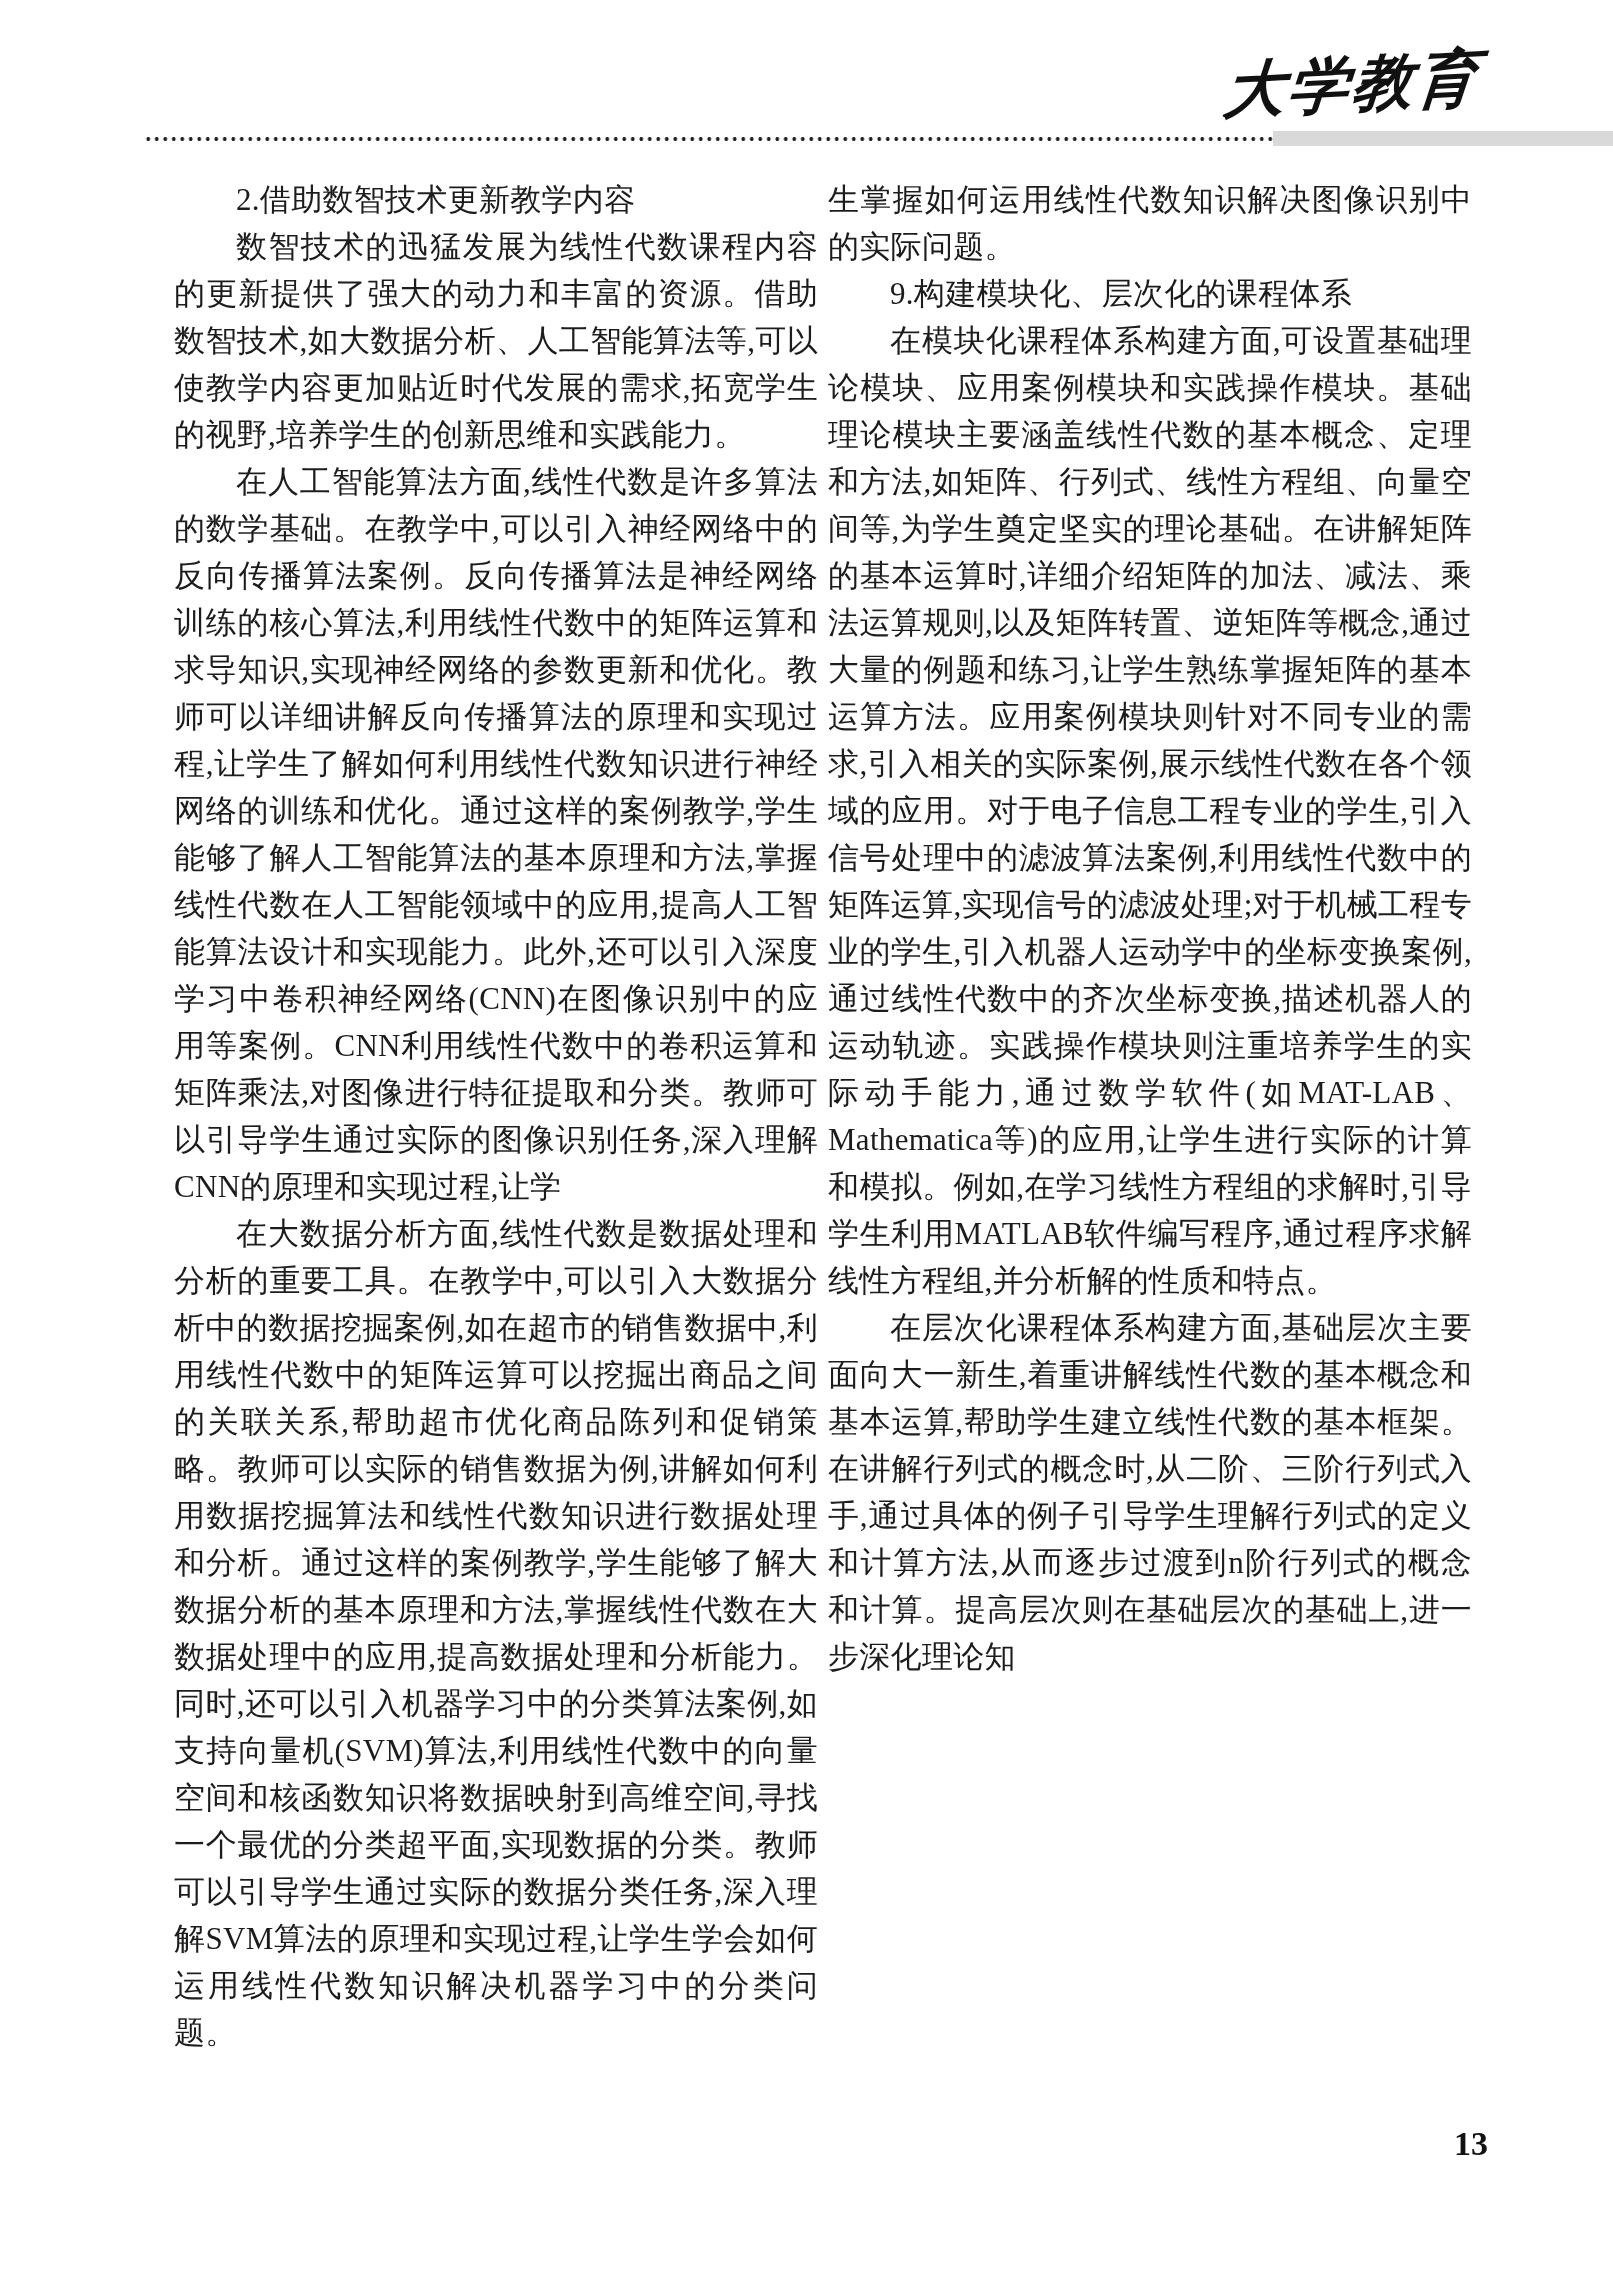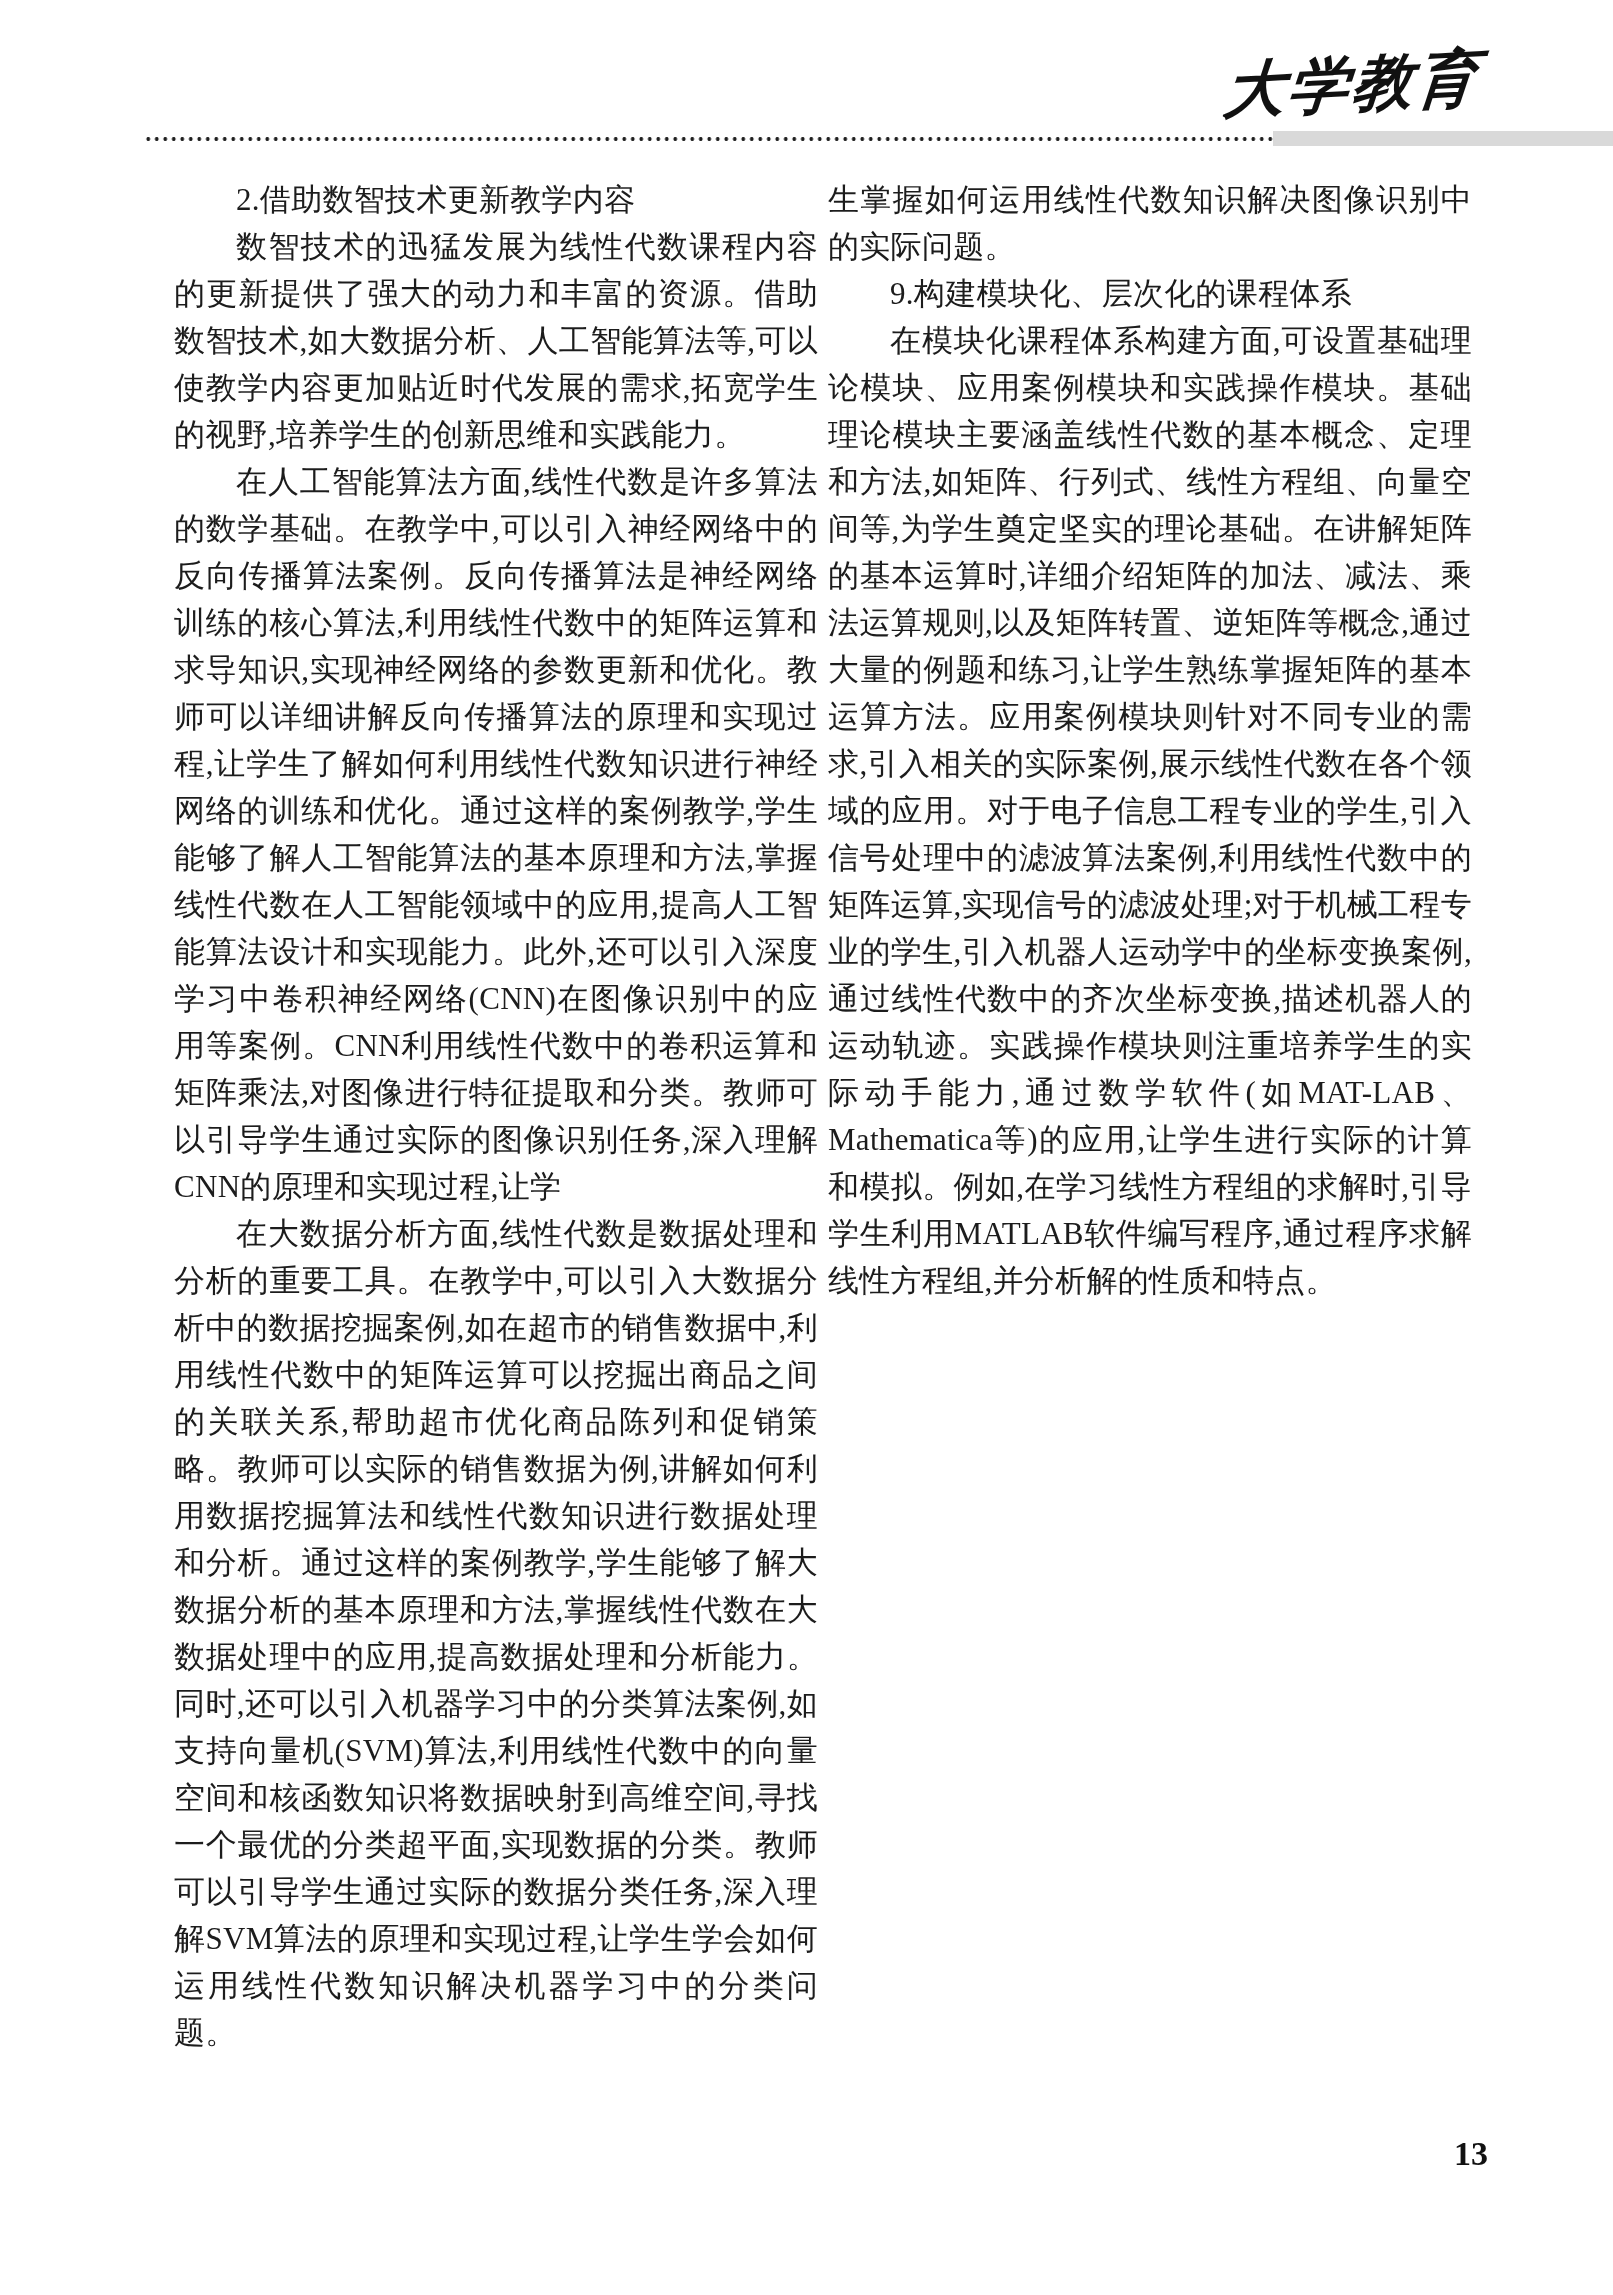--- a/index.html
+++ b/index.html
@@ -70,21 +70,20 @@
 
   
   .page-number {
     position: absolute;
     right: 126px;
     top: 2125px;
     font-size: 34px;
     font-weight: bold;
     color: #111;
     font-family: "Liberation Serif", "DejaVu Serif", serif;
-    margin-top: 10px;
   }
 </style>
 </head>
 <body>
 
 <div class="page">
 
   <div>
     <div class="header-dotted-rule"></div>
     <div class="header-gray-bar"></div>
@@ -95,18 +94,19 @@
     <p class="heading">2.借助数智技术更新教学内容</p>
     <p class="para">数智技术的迅猛发展为线性代数课程内容的更新提供了强大的动力和丰富的资源。借助数智技术,如大数据分析、人工智能算法等,可以使教学内容更加贴近时代发展的需求,拓宽学生的视野,培养学生的创新思维和实践能力。</p>
     <p class="para">在人工智能算法方面,线性代数是许多算法的数学基础。在教学中,可以引入神经网络中的反向传播算法案例。反向传播算法是神经网络训练的核心算法,利用线性代数中的矩阵运算和求导知识,实现神经网络的参数更新和优化。教师可以详细讲解反向传播算法的原理和实现过程,让学生了解如何利用线性代数知识进行神经网络的训练和优化。通过这样的案例教学,学生能够了解人工智能算法的基本原理和方法,掌握线性代数在人工智能领域中的应用,提高人工智能算法设计和实现能力。此外,还可以引入深度学习中卷积神经网络(CNN)在图像识别中的应用等案例。CNN利用线性代数中的卷积运算和矩阵乘法,对图像进行特征提取和分类。教师可以引导学生通过实际的图像识别任务,深入理解CNN的原理和实现过程,让学</p>
     <p class="para">在大数据分析方面,线性代数是数据处理和分析的重要工具。在教学中,可以引入大数据分析中的数据挖掘案例,如在超市的销售数据中,利用线性代数中的矩阵运算可以挖掘出商品之间的关联关系,帮助超市优化商品陈列和促销策略。教师可以实际的销售数据为例,讲解如何利用数据挖掘算法和线性代数知识进行数据处理和分析。通过这样的案例教学,学生能够了解大数据分析的基本原理和方法,掌握线性代数在大数据处理中的应用,提高数据处理和分析能力。同时,还可以引入机器学习中的分类算法案例,如支持向量机(SVM)算法,利用线性代数中的向量空间和核函数知识将数据映射到高维空间,寻找一个最优的分类超平面,实现数据的分类。教师可以引导学生通过实际的数据分类任务,深入理解SVM算法的原理和实现过程,让学生学会如何运用线性代数知识解决机器学习中的分类问题。</p>
   </div>
 
   <div class="col col-right">
     <p class="cont">生掌握如何运用线性代数知识解决图像识别中的实际问题。</p>
     <p class="heading">9.构建模块化、层次化的课程体系</p>
     <p class="para">在模块化课程体系构建方面,可设置基础理论模块、应用案例模块和实践操作模块。基础理论模块主要涵盖线性代数的基本概念、定理和方法,如矩阵、行列式、线性方程组、向量空间等,为学生奠定坚实的理论基础。在讲解矩阵的基本运算时,详细介绍矩阵的加法、减法、乘法运算规则,以及矩阵转置、逆矩阵等概念,通过大量的例题和练习,让学生熟练掌握矩阵的基本运算方法。应用案例模块则针对不同专业的需求,引入相关的实际案例,展示线性代数在各个领域的应用。对于电子信息工程专业的学生,引入信号处理中的滤波算法案例,利用线性代数中的矩阵运算,实现信号的滤波处理;对于机械工程专业的学生,引入机器人运动学中的坐标变换案例,通过线性代数中的齐次坐标变换,描述机器人的运动轨迹。实践操作模块则注重培养学生的实际动手能力,通过数学软件(如MAT-LAB、Mathematica等)的应用,让学生进行实际的计算和模拟。例如,在学习线性方程组的求解时,引导学生利用MATLAB软件编写程序,通过程序求解线性方程组,并分析解的性质和特点。</p>
+    <p class="para">在层次化课程体系构建方面,基础层次主要面向大一新生,着重讲解线性代数的基本概念和基本运算,帮助学生建立线性代数的基本框架。在讲解行列式的概念时,从二阶、三阶行列式入手,通过具体的例子引导学生理解行列式的定义和计算方法,从而逐步过渡到n阶行列式的概念和计算。提高层次则在基础层次的基础上,进一步深化理论知</p>
   </div>
 
   <div class="page-number">13</div>
 
 </div>
 
 
 </body></html>

